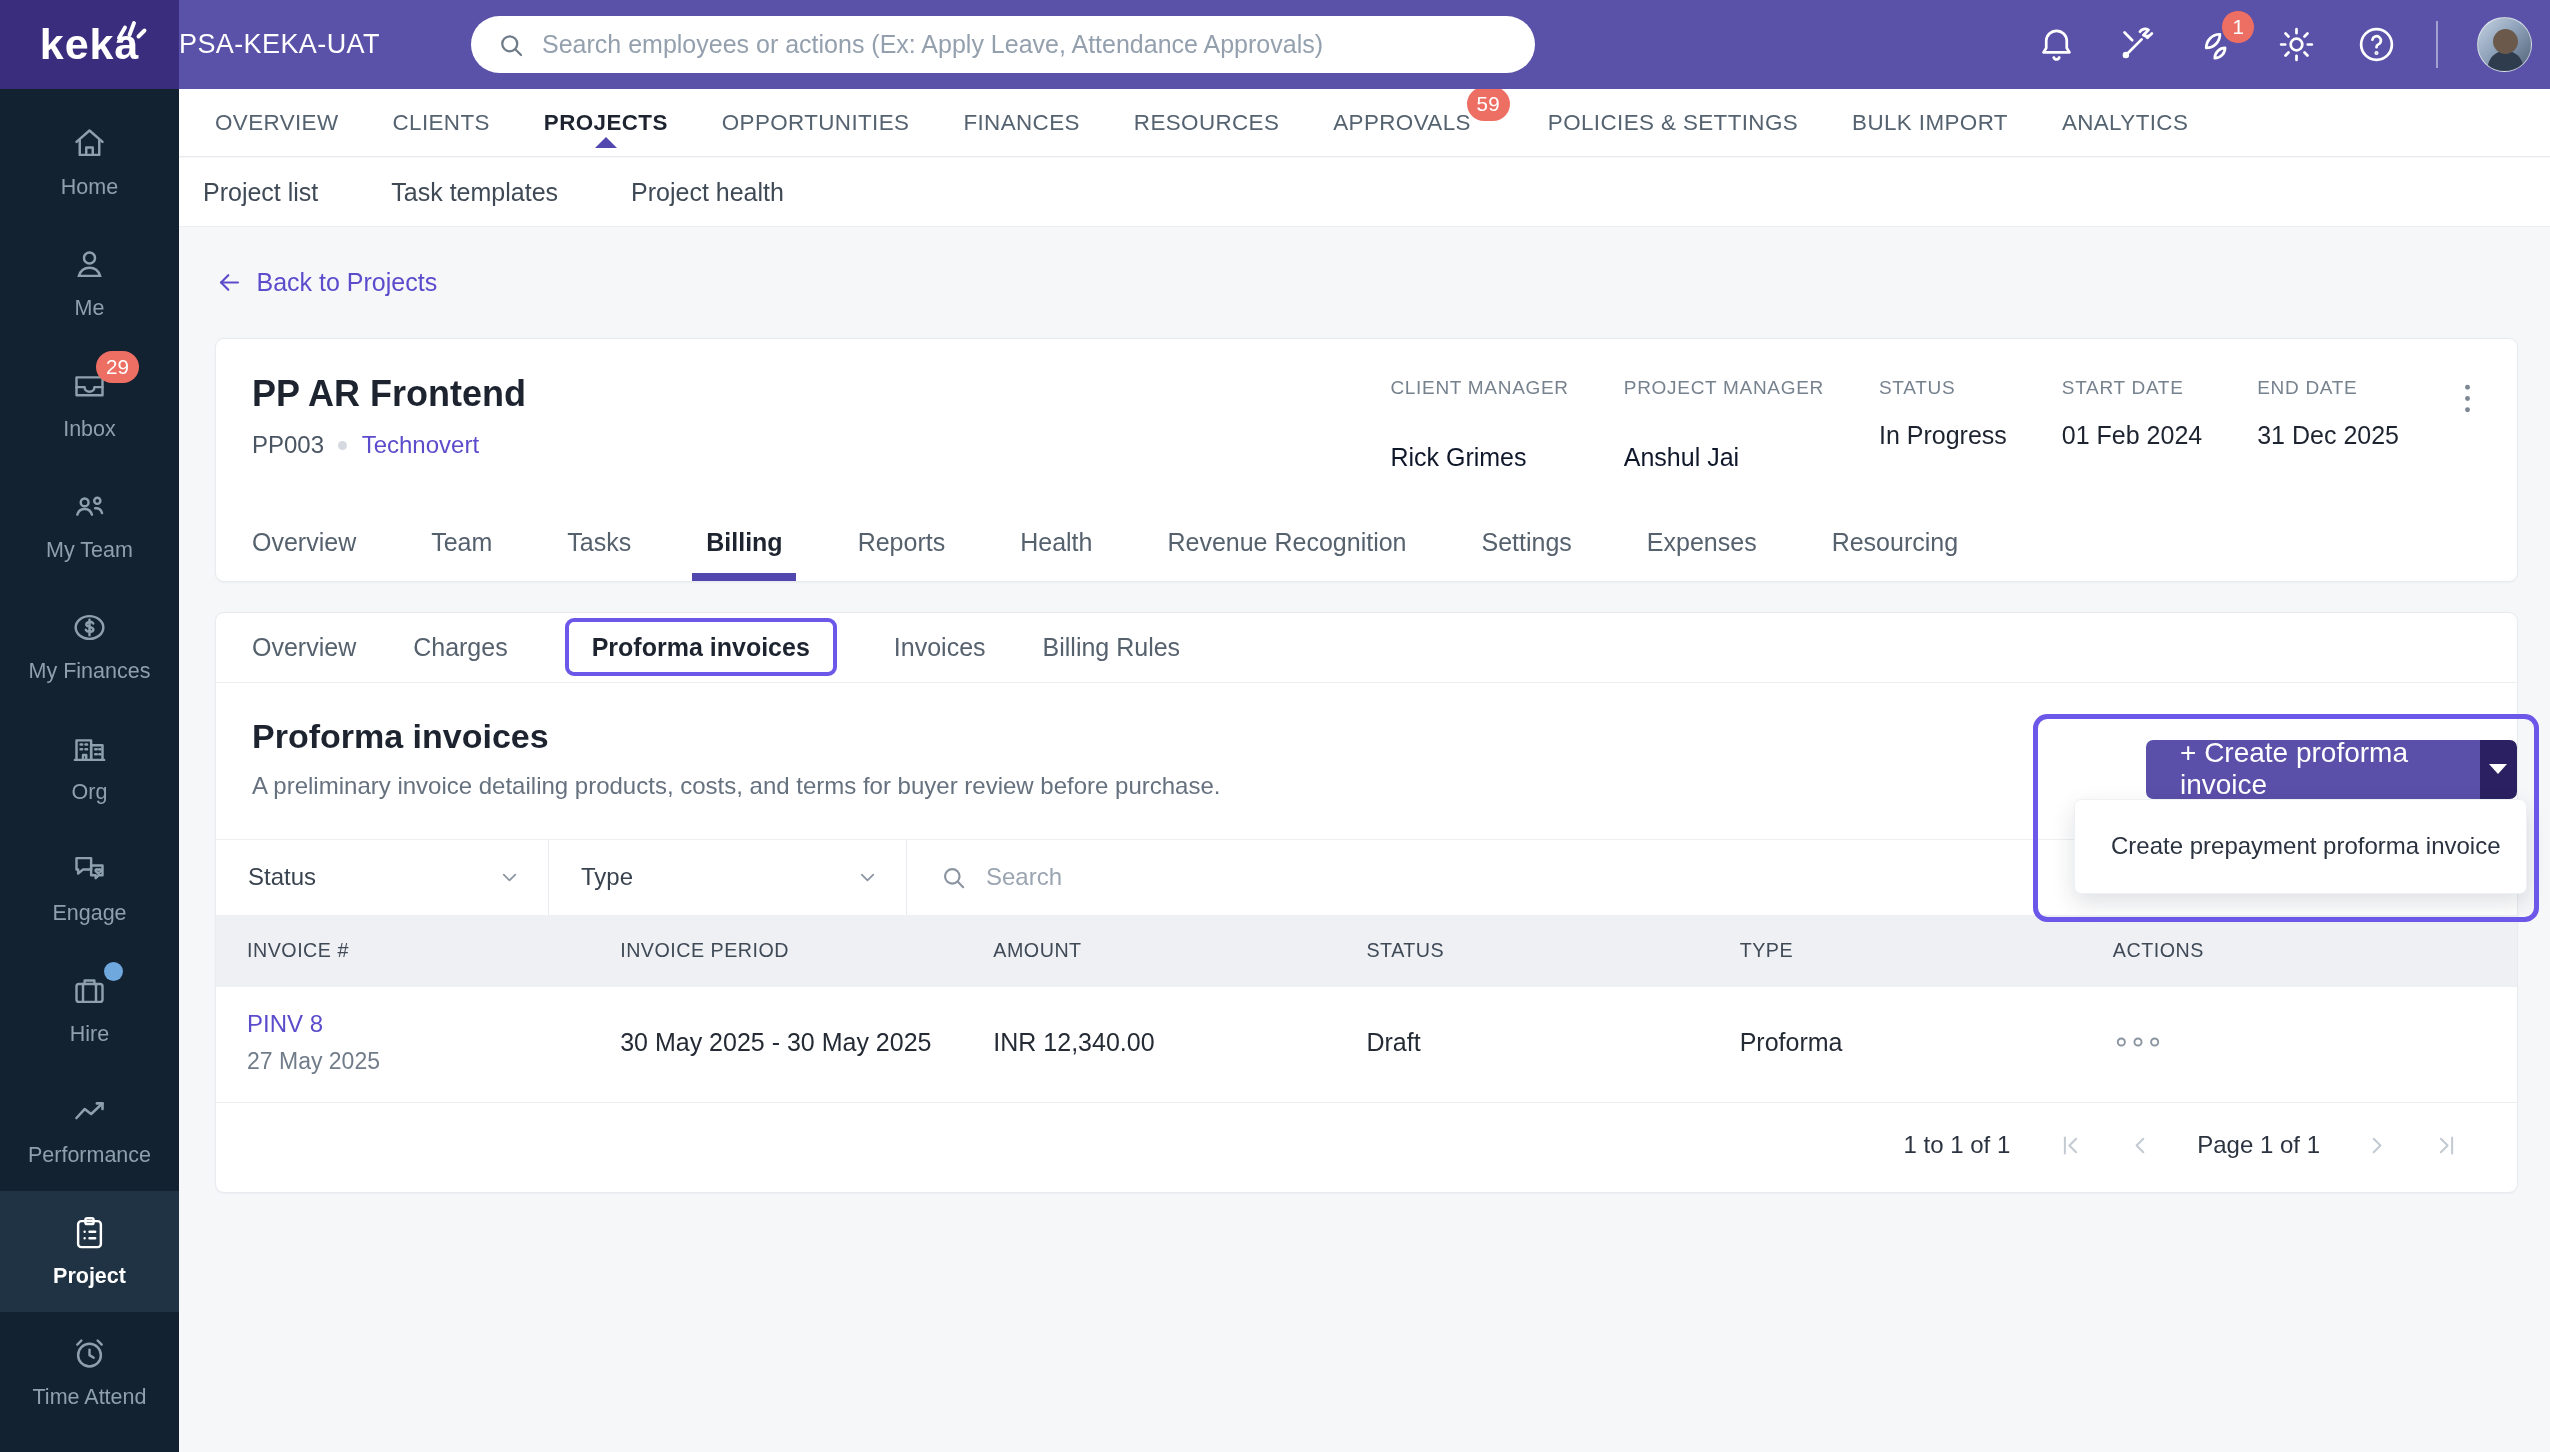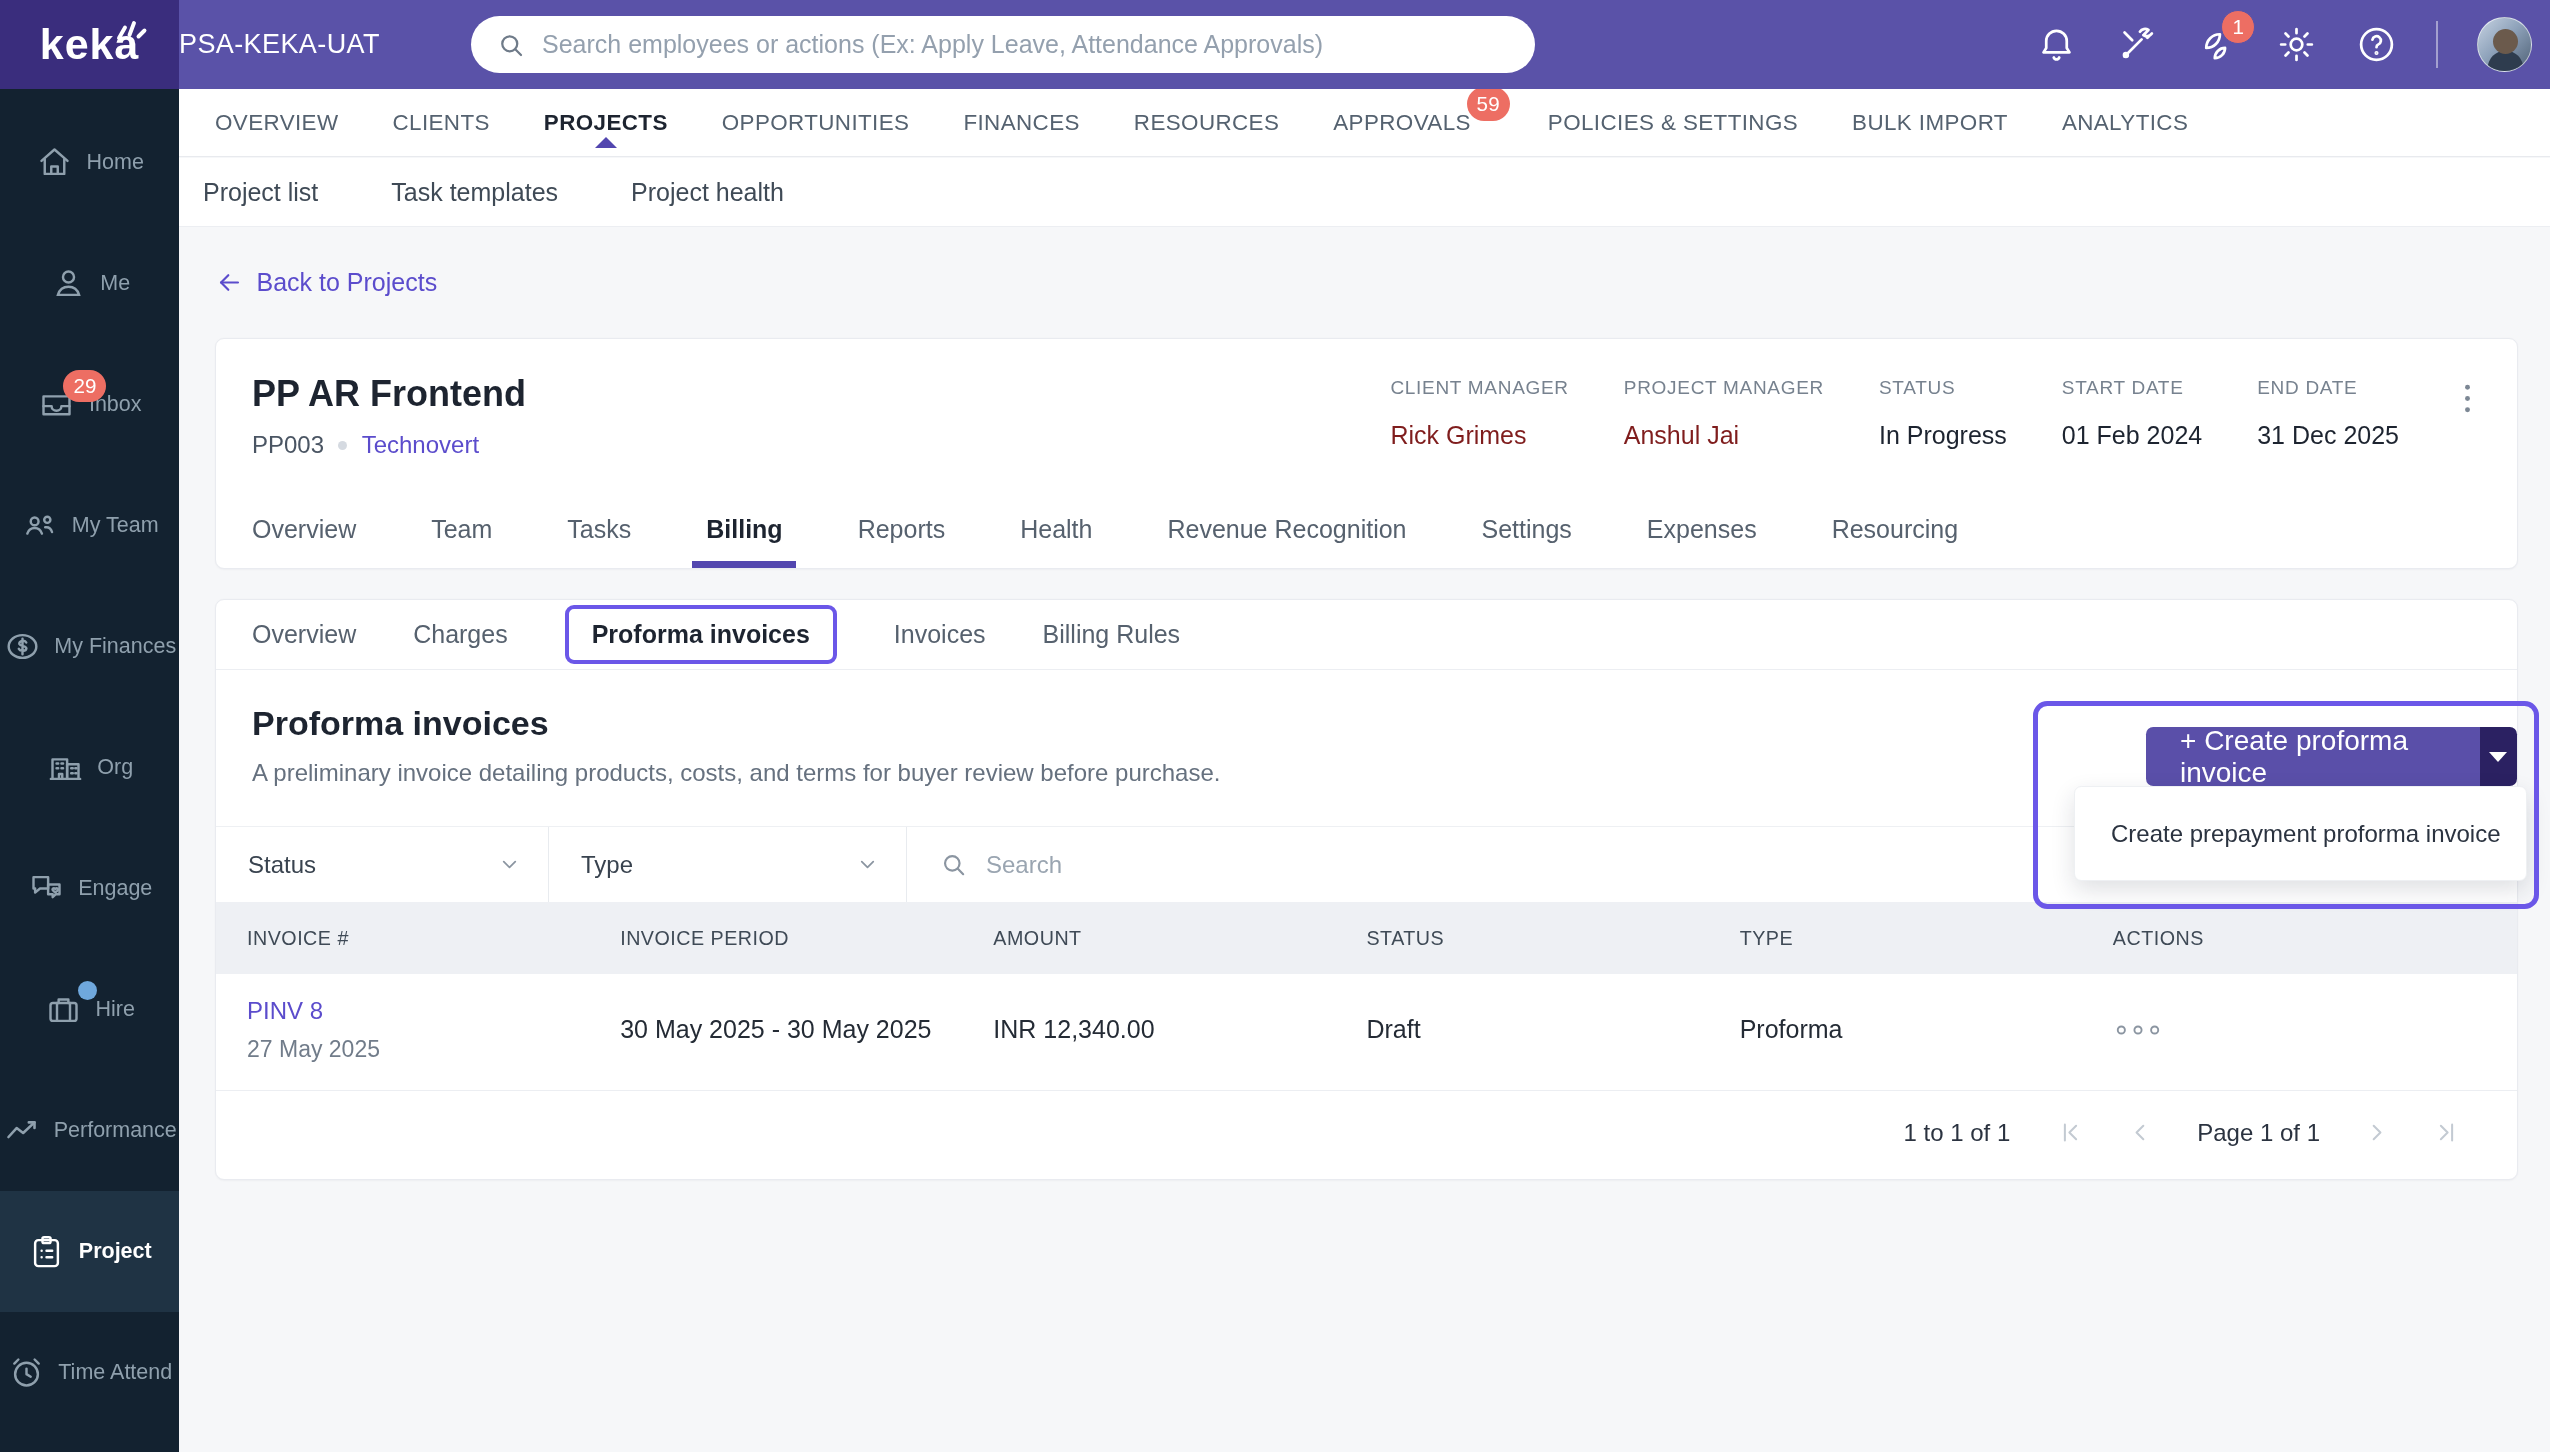--- a/index.html
+++ b/index.html
@@ -21,21 +21,21 @@
   .search-pill input::placeholder { color:#94a0ae; }
   .topbar-icons { position:absolute; right:18px; top:0; height:89px; display:flex; align-items:center; gap:39px; }
   .tb-icon { position:relative; width:41px; height:41px; color:#fff; cursor:pointer; }
   .tb-badge { position:absolute; top:-14.3px; right:-18px; min-width:34px; height:34px; border-radius:17px; background:#ed6e63; color:#fff; font-size:20.6px; display:flex; align-items:center; justify-content:center; padding:0 7.2px; border:1.8px solid #5a52a8; }
   .tb-divider { width:1.8px; height:47px; background:rgba(255,255,255,.45); }
   .avatar { width:55px; height:55px; border-radius:50%; background:linear-gradient(135deg,#c7d3e2 0%,#8fa3bb 45%,#4e6075 100%); border:1.8px solid rgba(255,255,255,.6); position:relative; overflow:hidden; }
   .avatar::after { content:""; position:absolute; left:15px; top:10.7px; width:25px; height:25px; border-radius:50%; background:#6b5a4c; box-shadow:0 27px 0 5.4px #2e3c4e; }
 
   
   .sidebar { position:absolute; top:89px; left:0; width:179px; height:1363px; background:#132230; z-index:30; display:flex; flex-direction:column; padding-top:12.5px; }
-  .side-item { height:121px; display:flex; flex-direction:row; align-items:center; justify-content:center; gap:12.5px; color:#8fa0ad; cursor:pointer; }
+  .side-item { height:121px; display:flex; flex-direction:column; align-items:center; justify-content:center; gap:12.5px; color:#8fa0ad; cursor:pointer; }
   .side-item .s-label { font-size:21.5px; }
   .side-item.active { background:#1f3344; color:#fff; }
   .side-icon { position:relative; width:39px; height:39px; }
   .side-badge { position:absolute; top:-14.3px; right:-30px; min-width:43px; height:32px; border-radius:16px; background:#ed6e63; color:#fff; font-size:20.6px; display:flex; align-items:center; justify-content:center; padding:0 7.2px; }
   .side-dot { position:absolute; top:-9px; right:-14.3px; width:19.7px; height:19.7px; border-radius:50%; background:#6fa8dd; }
 
   
   .navbar { position:absolute; top:89px; left:179px; width:2371px; height:68px; background:#fff; border-bottom:0.9px solid #e8eaee; display:flex; align-items:center; gap:54px; padding:0 0 0 36px; z-index:20; }
   .nav-item { font-size:22.4px; color:#556270; letter-spacing:0.4px; font-weight:500; cursor:pointer; position:relative; }
   .nav-item.active { color:#1d2430; font-weight:bold; }
@@ -53,21 +53,21 @@
   .project-top { display:flex; justify-content:space-between; padding:34px 36px 0 36px; }
   .project-title { font-size:36px; font-weight:bold; color:#1d2430; }
   .project-code-row { display:flex; align-items:center; gap:14.3px; margin-top:16px; }
   .project-code { font-size:24px; color:#4a5563; }
   .code-sep { width:9px; height:9px; border-radius:50%; background:#d5dae1; }
   .client-link { font-size:24px; color:#5b4ccc; cursor:pointer; }
   .meta-row { display:flex; gap:55px; padding-top:3.6px; }
   .meta-col { display:flex; flex-direction:column; gap:22px; }
   .meta-label { font-size:19px; color:#77828f; letter-spacing:0.7px; }
   .meta-value { font-size:25px; color:#1d2430; }
-  .meta-value.link { color:#7f1d1d; cursor:pointer; }
+  .meta-value.link { color:#0f172a; cursor:pointer;margin-top:22px; }
   .kebab { width:27px; height:41px; color:#7c8794; cursor:pointer; margin-top:1.8px; }
   .project-tabs { display:flex; gap:75px; padding:0 36px; margin-top:32px; height:77px; align-items:center; }
   .ptab { font-size:25px; color:#56616e; cursor:pointer; position:relative; height:77px; display:flex; align-items:center; }
   .ptab.active { color:#1d2430; font-weight:bold; }
   .ptab-underline { position:absolute; bottom:0; left:50%; transform:translateX(-50%); width:104px; height:7.2px; background:#5246af; }
 
   .billing-card { margin-top:30px; position:relative; min-height:581px; }
   .billing-tabs { display:flex; gap:57px; padding:0 36px; height:70px; align-items:center; border-bottom:0.9px solid #eceef2; }
   .btab { font-size:25px; color:#56616e; cursor:pointer; }
   .btab-highlight { border:4.5px solid #6b57e8; border-radius:9px; padding:10.7px 23px; margin:-15px 0; background:#fff; }

